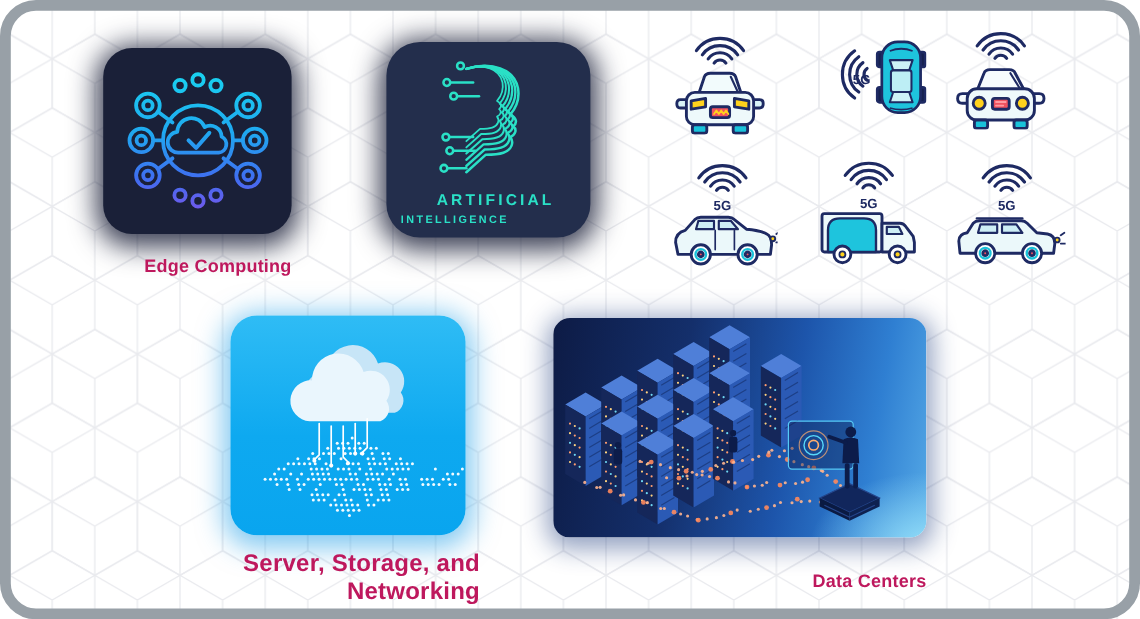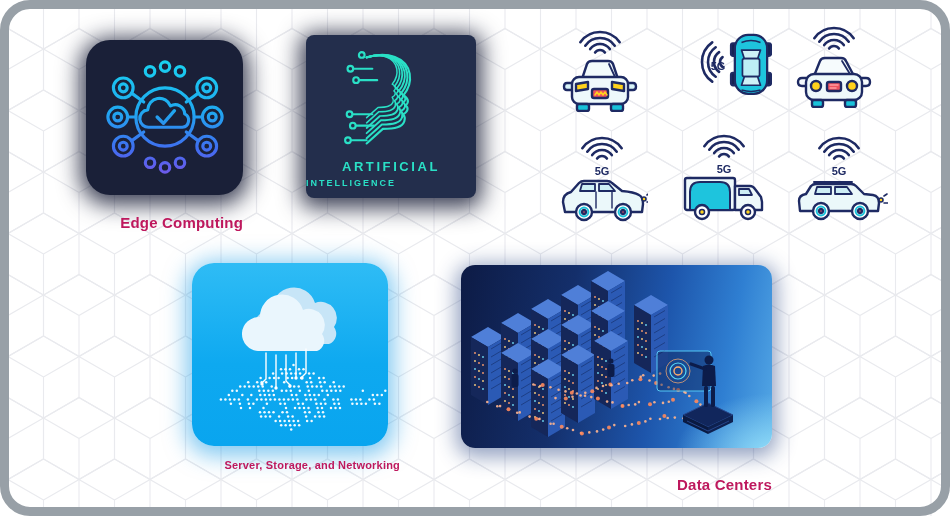--- a/index.html
+++ b/index.html
@@ -4,33 +4,33 @@
 <style>
   html,body{margin:0;padding:0;background:#ffffff;}
   .canvas{position:relative;width:950px;height:516px;background:#ffffff;overflow:hidden;
           font-family:"Liberation Sans",sans-serif;}
   .frame-border{position:absolute;inset:0;border:9px solid #98a0a7;border-radius:30px;
                 box-sizing:border-box;z-index:5;pointer-events:none;}
   .bgpattern{position:absolute;inset:8px;border-radius:22px;overflow:hidden;z-index:0;}
   .panel{position:absolute;box-sizing:border-box;}
   .panel-edge{left:86px;top:40px;width:157px;height:155px;border-radius:24px;background:#1a2038;
               box-shadow:0 4px 22px 6px rgba(13,18,44,0.8);z-index:2;}
-  .panel-ai{left:306px;top:35px;width:170px;height:163px;border-radius:8px;background:#232e4c;
-            box-shadow:0 4px 22px 6px rgba(13,18,44,0.8);z-index:2;}
+  .panel-ai{left:322px;top:35px;width:170px;height:163px;border-radius:28px;background:#232e4c;
+            box-shadow:0 4px 22px 6px rgba(13,18,44,0.8);z-index:2;padding-left:12px;}
   .panel-server{left:192px;top:263px;width:196px;height:183px;border-radius:22px;
                 background:linear-gradient(180deg,#2fbcf5 0%,#0ea9f0 55%,#09a5ef 100%);
                 box-shadow:0 4px 22px 6px rgba(10,150,230,0.5);z-index:2;}
   .panel-data{left:461px;top:265px;width:311px;height:183px;border-radius:14px;
               background:
                radial-gradient(120% 130% at 100% 104%, rgba(150,225,250,0.95) 0%, rgba(150,225,250,0) 26%),
                linear-gradient(100deg,#0d1b45 0%,#142f6b 34%,#1d55ab 62%,#2f7fd2 83%,#55a9e6 100%);
               box-shadow:0 4px 20px 5px rgba(20,50,120,0.45);z-index:2;}
   .cap-label{position:absolute;text-align:right;font-size:15px;font-weight:600;color:#be185d;
              letter-spacing:0.2px;z-index:3;}
-  .cap-label.small{font-size:11px;}
+  .cap-label.small{font-size:20px;}
   .ai-title{font-size:13px;letter-spacing:2.6px;font-weight:bold;color:#2ae0c6;text-align:center;margin-top:9px;}
   .ai-sub{font-size:9px;letter-spacing:2px;font-weight:bold;color:#2ae0c6;margin-top:4px;}
   .vehicle{position:absolute;z-index:2;}
   svg text.g5{font-family:"Liberation Sans",sans-serif;font-weight:bold;font-size:11px;
               fill:#1e2a63;text-anchor:middle;}
   .icon-block{display:block;margin:0 auto;}
 </style>
 </head>
 <body>
 

